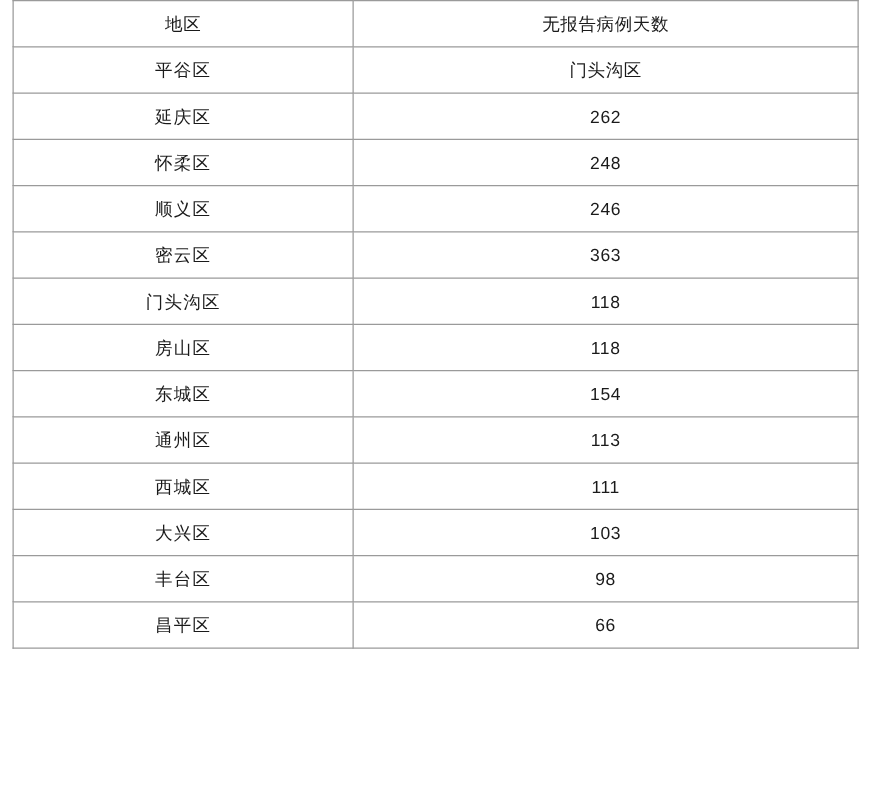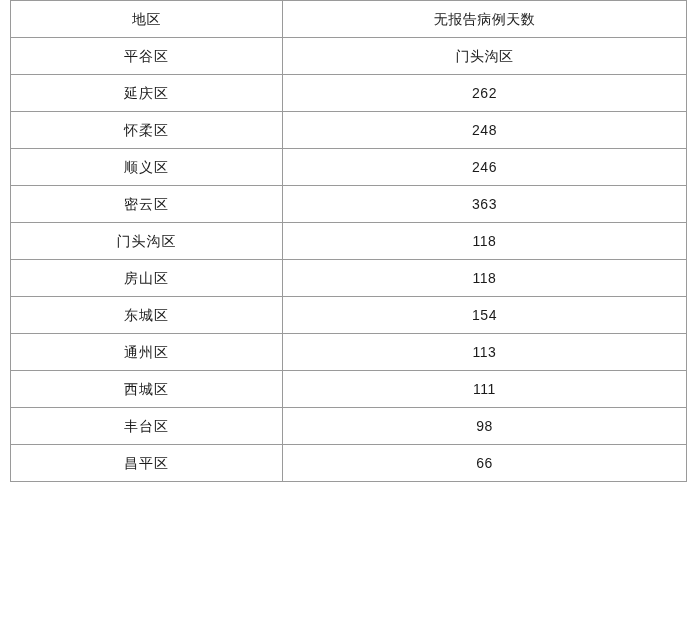--- a/index.html
+++ b/index.html
@@ -97,20 +97,24 @@
       </tr>
       <tr>
         <td class="region-cell">通州区</td>
         <td class="days-cell">113</td>
       </tr>
       <tr>
         <td class="region-cell">西城区</td>
         <td class="days-cell">111</td>
       </tr>
       <tr>
+        <td class="region-cell">大兴区</td>
+        <td class="days-cell">103</td>
+      </tr>
+      <tr>
         <td class="region-cell">丰台区</td>
         <td class="days-cell">98</td>
       </tr>
       <tr>
         <td class="region-cell">昌平区</td>
         <td class="days-cell">66</td>
       </tr>
     </tbody>
   </table>
 </div>

